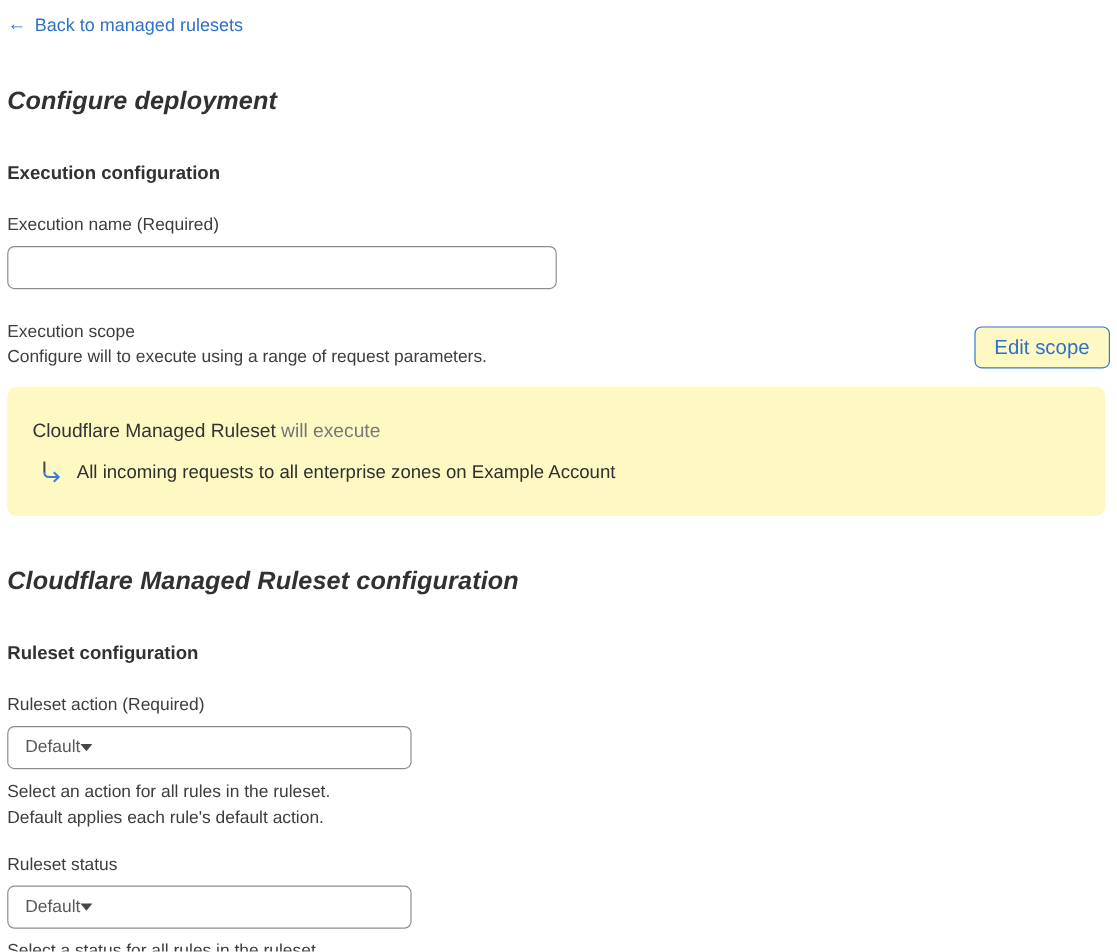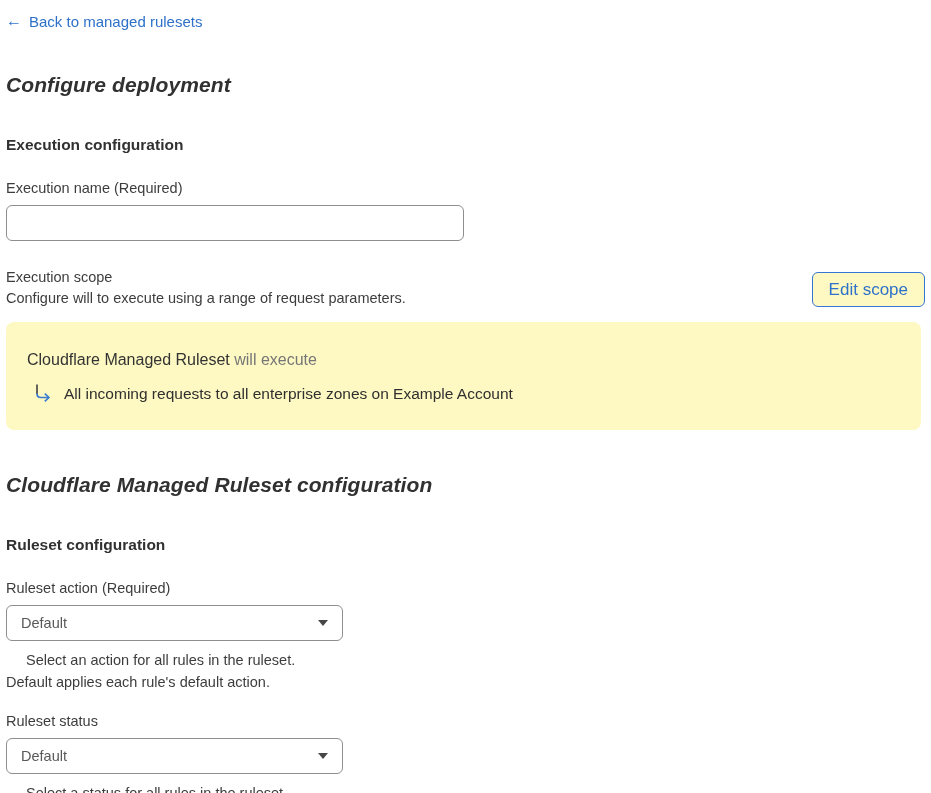--- a/index.html
+++ b/index.html
@@ -63,31 +63,31 @@
   .panel-line1 .rs-suffix { color: #767676; }
   .panel-line2 {
     margin-top: 13px; display: flex; align-items: center; gap: 12px;
     font-size: 15.5px; color: #2f2f2f; line-height: 21px; padding-left: 7px;
   }
   .return-arrow { display: inline-flex; width: 18px; height: 20px; }
 
   .select {
     margin-top: 8px; width: 337px; height: 36px;
     border: 1px solid #8e8e8e; border-radius: 6px; background: #fff;
-    display: flex; align-items: center; justify-content: space-between;
+    display: flex; align-items: center; 
     padding: 0 14px; cursor: pointer;
   }
   .select-value { font-size: 14.5px; color: #595959; }
   .caret {
     width: 0; height: 0;
     border-left: 5px solid transparent; border-right: 5px solid transparent;
     border-top: 6px solid #474747;
   }
   .help { font-size: 14.5px; color: #3d3d3d; line-height: 22px; }
-  .help.first { margin-top: 8px; margin-left: 20px; }
+  .help.first { margin-top: 8px; }
   .status-label { margin-top: 20px; }
 </style>
 </head>
 <body>
 
 <div class="page">
 
   <a class="back-link">
     <span class="back-arrow">←</span>
     <span>Back to managed rulesets</span>

